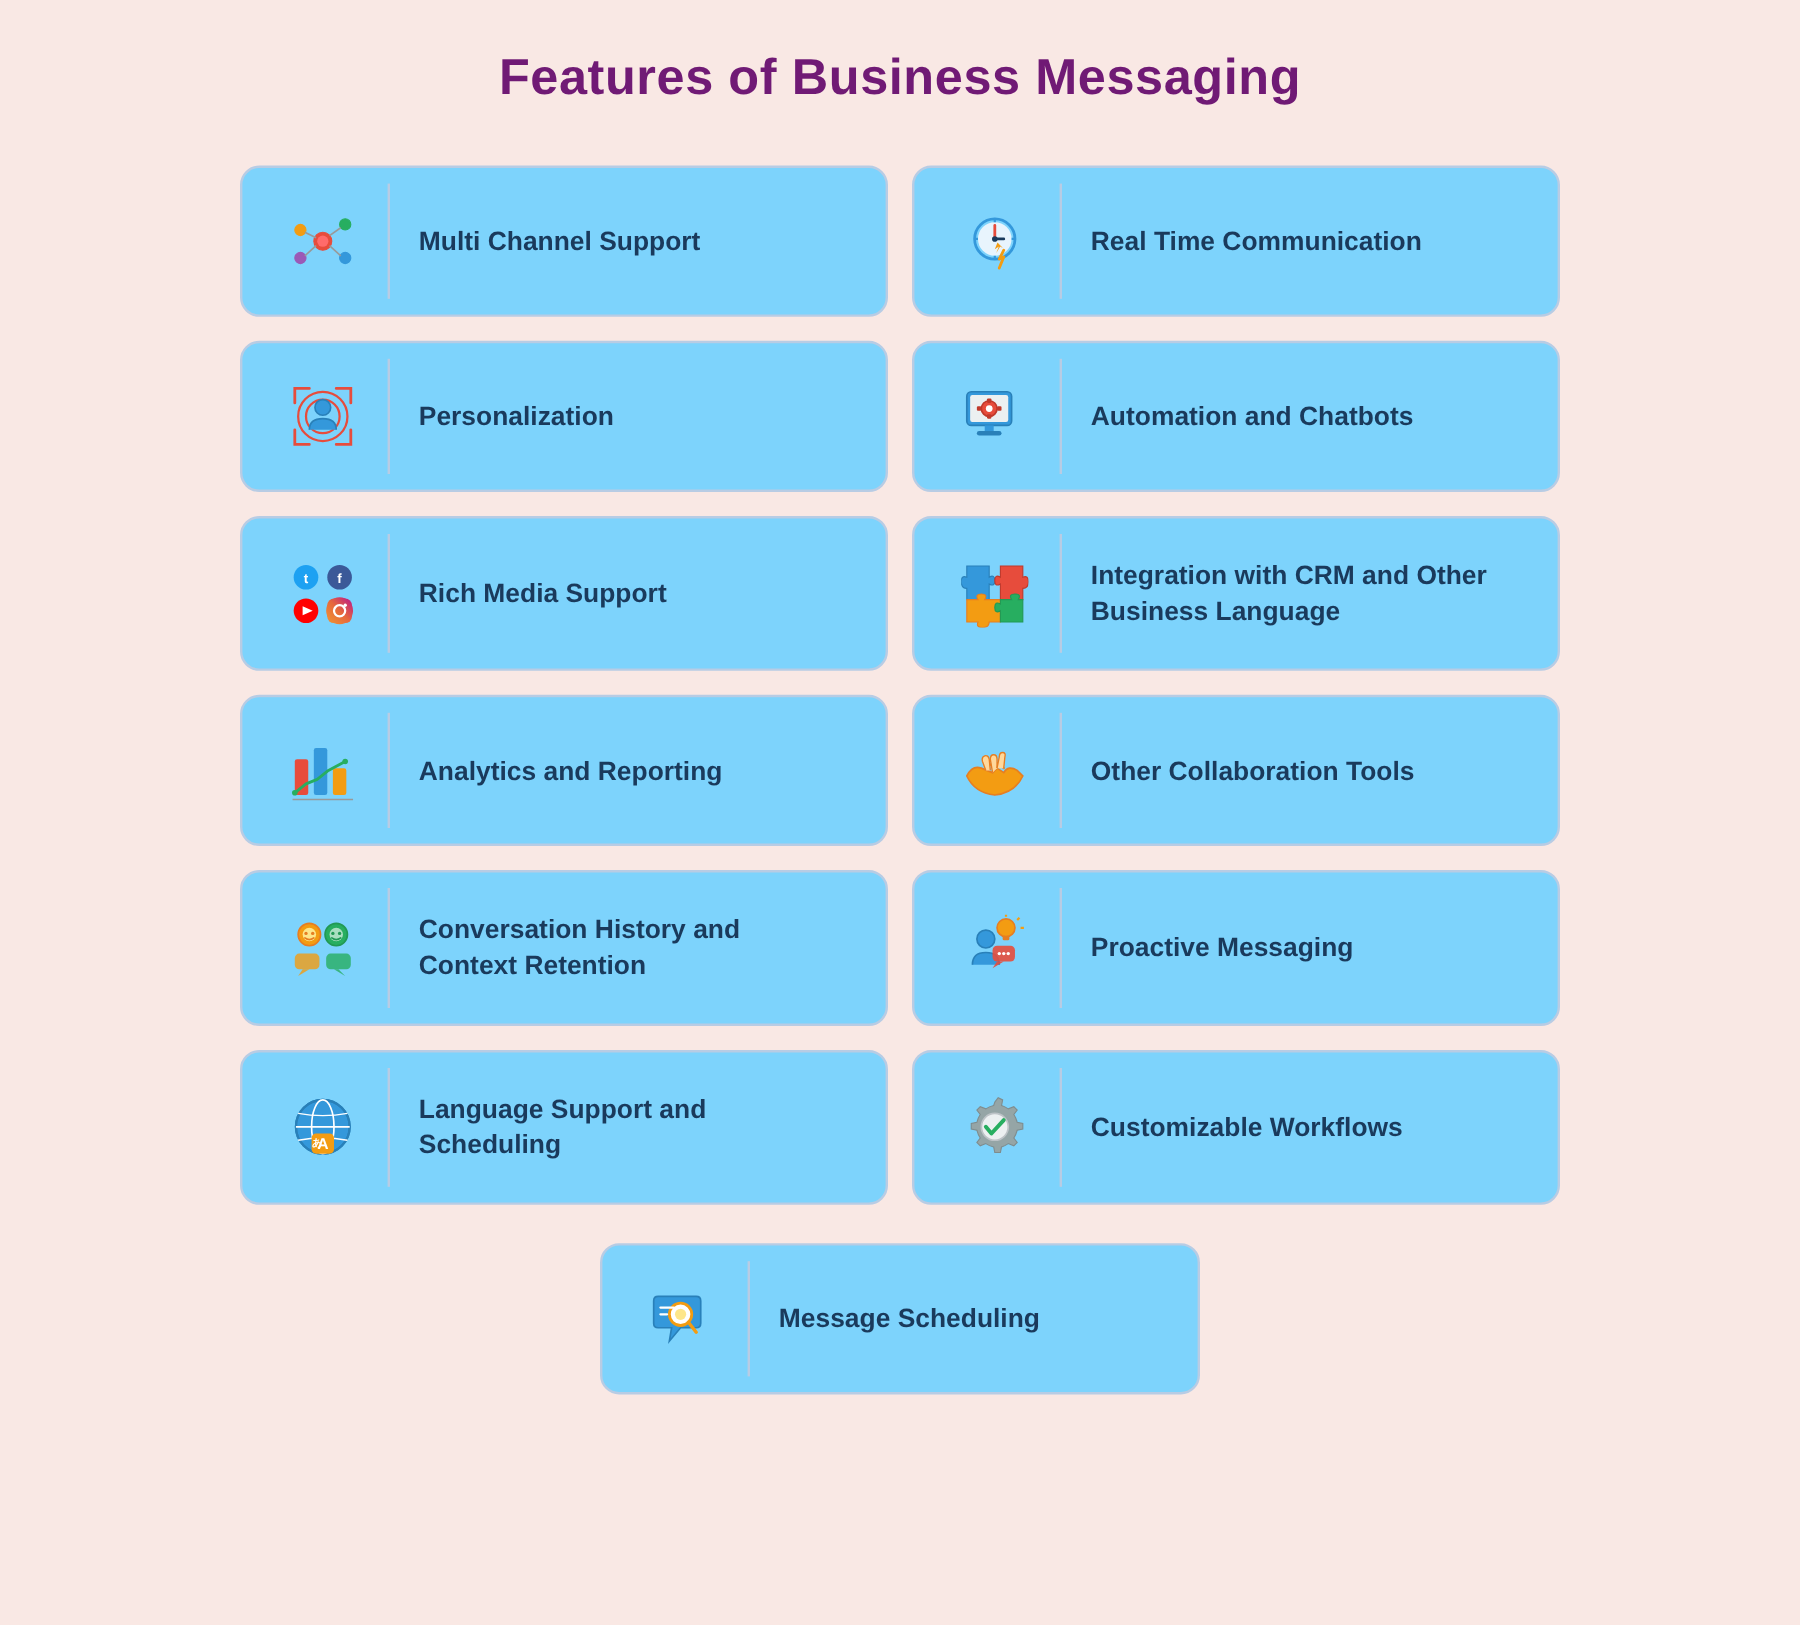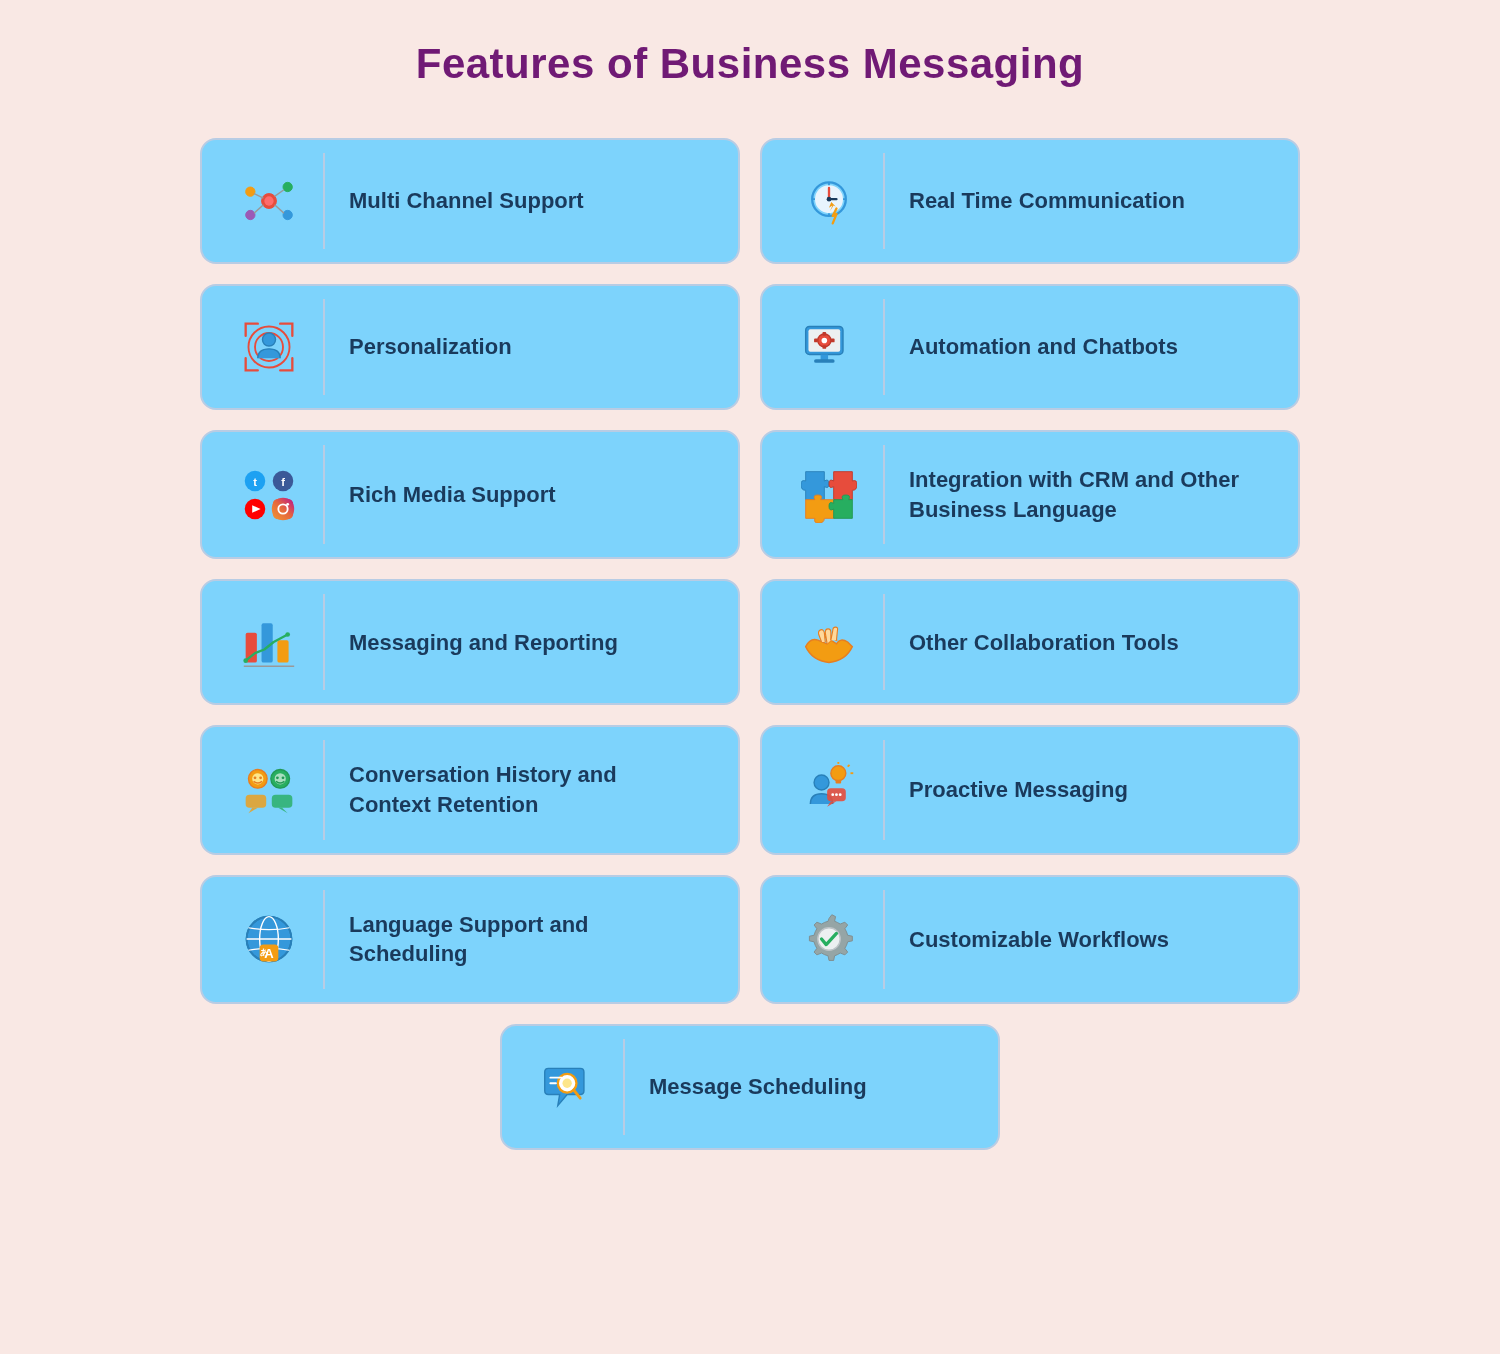--- a/index.html
+++ b/index.html
@@ -61,21 +61,21 @@
       flex: 1;
       padding: 20px 24px;
       font-size: 22px;
       font-weight: 600;
       color: #1a3a5c;
       line-height: 1.35;
     }
     .bottom-row {
       display: flex;
       justify-content: center;
-      margin-top: 20px;
+      margin-top: 32px;
       align-items: flex-end;
     }
     .bottom-row .card {
       width: 500px;
     }
     
     .icon-svg {
       width: 56px;
       height: 56px;
     }
@@ -229,21 +229,21 @@
             <rect x="39" y="28" width="12" height="24" rx="2" fill="#f39c12"></rect>
 
             <line x1="3" y1="56" x2="57" y2="56" stroke="#999" stroke-width="1.5"></line>
 
             <polyline points="5,50 15,42 25,38 35,30 50,22" stroke="#27ae60" stroke-width="2.5" fill="none" stroke-linecap="round" stroke-linejoin="round"></polyline>
             <circle cx="5" cy="50" r="2.5" fill="#27ae60"></circle>
             <circle cx="50" cy="22" r="2.5" fill="#27ae60"></circle>
           </svg>
         </div>
       </div>
-      <div class="card-label">Messaging and Reporting</div>
+      <div class="card-label">Analytics and Reporting</div>
     </div>
 
     <div class="card">
       <div class="card-icon-area">
         <div class="card-icon">
           <svg class="icon-svg" viewBox="0 0 60 60" fill="none" xmlns="http://www.w3.org/2000/svg">
 
             <path d="M5 35 Q10 25 18 28 L28 32 L32 28 L38 32 Q42 25 50 30 L55 35 Q48 50 30 52 Q12 50 5 35Z" fill="#f39c12" stroke="#e67e22" stroke-width="1.5"></path>
             <path d="M22 28 L30 22 L38 28" stroke="#e67e22" stroke-width="2" fill="none" stroke-linecap="round"></path>
 

